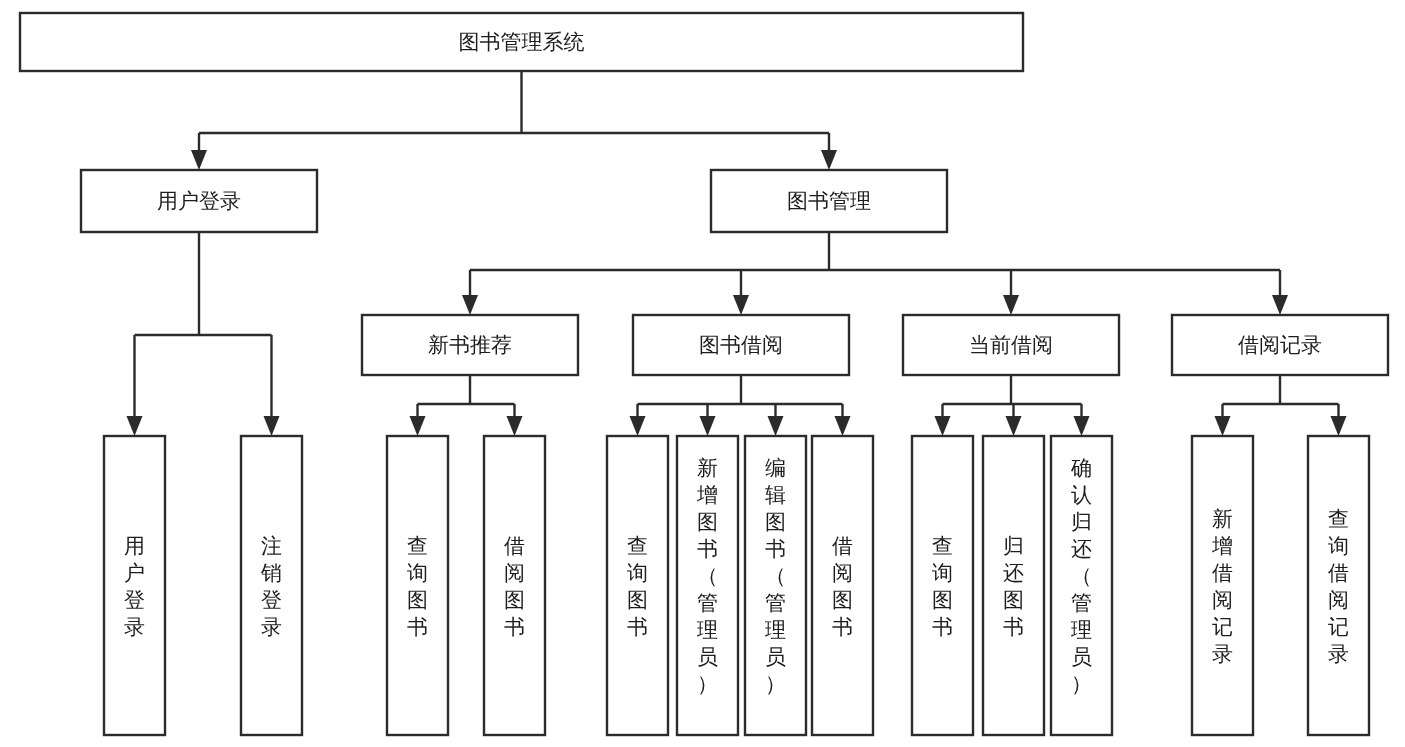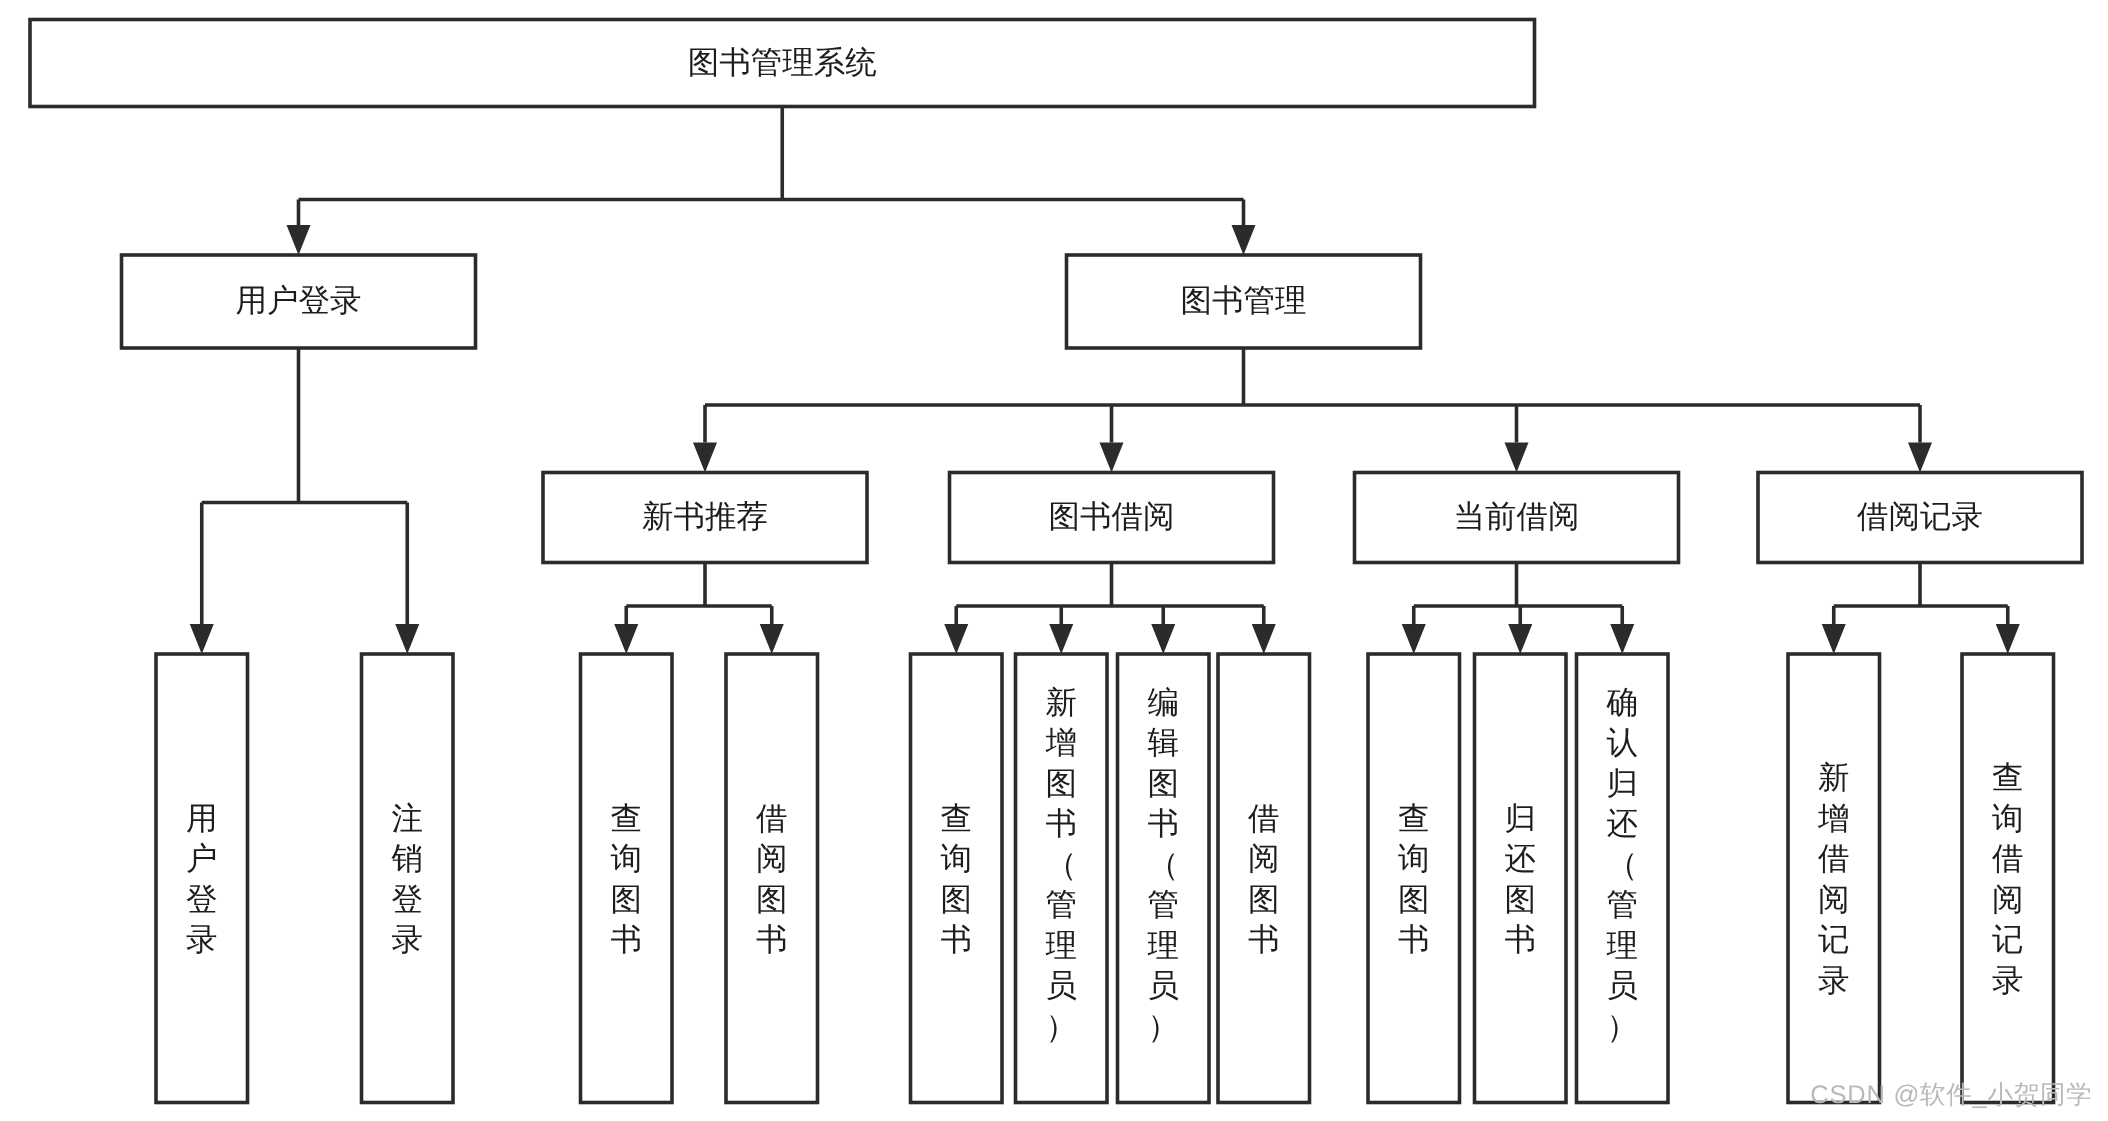--- a/index.html
+++ b/index.html
@@ -200,14 +200,13 @@
         <g>
           <rect x="1192" y="436" width="61" height="299" class="node-box"></rect>
           <text x="1222.5" y="525.56" class="node-label-vertical"><tspan x="1222.5" dy="0">新</tspan><tspan x="1222.5" dy="27">增</tspan><tspan x="1222.5" dy="27">借</tspan><tspan x="1222.5" dy="27">阅</tspan><tspan x="1222.5" dy="27">记</tspan><tspan x="1222.5" dy="27">录</tspan></text>
         </g>
         <g>
           <rect x="1308" y="436" width="61" height="299" class="node-box"></rect>
           <text x="1338.5" y="525.56" class="node-label-vertical"><tspan x="1338.5" dy="0">查</tspan><tspan x="1338.5" dy="27">询</tspan><tspan x="1338.5" dy="27">借</tspan><tspan x="1338.5" dy="27">阅</tspan><tspan x="1338.5" dy="27">记</tspan><tspan x="1338.5" dy="27">录</tspan></text>
         </g>
       </g>
   </svg>
-  <div class="watermark">CSDN @软件_小贺同学</div>
 </div>
 
 </body></html>

